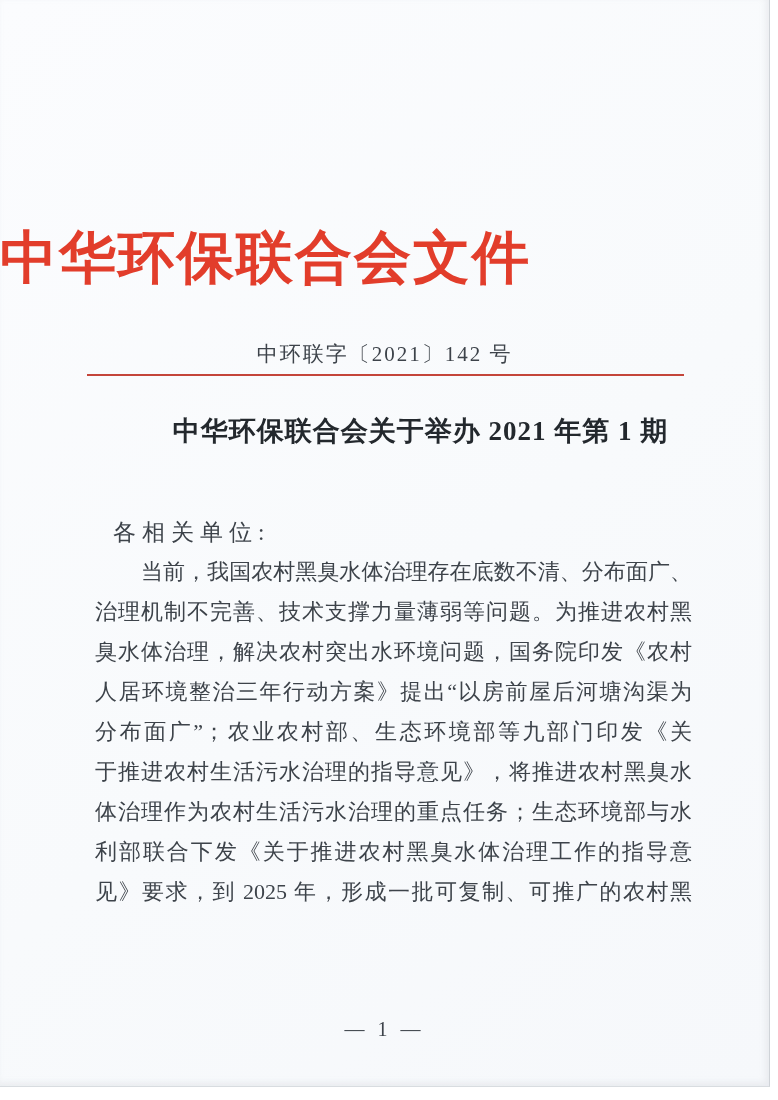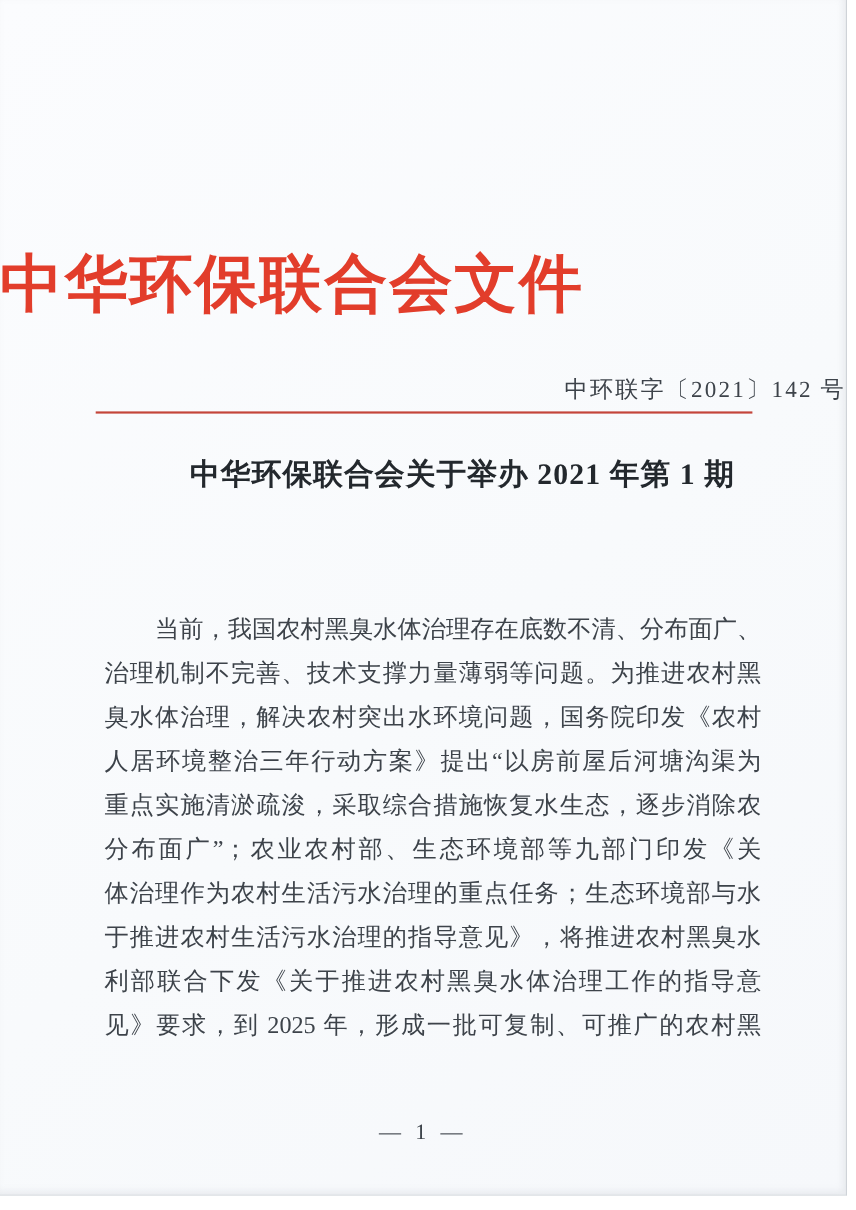--- a/index.html
+++ b/index.html
@@ -36,21 +36,21 @@
     font-weight: bold;
     letter-spacing: 2px;
     color: #e23d2b;
     white-space: nowrap;
   }
   .doc-number {
     position: absolute;
     top: 340px;
     left: 0;
     width: 100%;
-    text-align: right;
+    text-align: center;
     font-size: 21px;
     letter-spacing: 2px;
     color: #3d434a;
   }
   .red-rule {
     position: absolute;
     top: 374px;
     left: 87px;
     width: 597px;
     height: 2px;
@@ -115,29 +115,29 @@
   <div class="red-header">中华环保联合会文件</div>
 
   <div class="doc-number">中环联字〔2021〕142 号</div>
 
   <div class="red-rule"></div>
 
   <div class="doc-title">
     <div>中华环保联合会关于举办 2021 年第 1 期</div>
   </div>
 
+  <div class="salutation">各相关单位:</div>
 
   <div class="body-text">
     <div class="body-line first-line">当前，我国农村黑臭水体治理存在底数不清、分布面广、</div>
     <div class="body-line">治理机制不完善、技术支撑力量薄弱等问题。为推进农村黑</div>
     <div class="body-line">臭水体治理，解决农村突出水环境问题，国务院印发《农村</div>
     <div class="body-line">人居环境整治三年行动方案》提出“以房前屋后河塘沟渠为</div>
-    <div class="body-line">重点实施清淤疏浚，采取综合措施恢复水生态，逐步消除农</div>
     <div class="body-line">分布面广”；农业农村部、生态环境部等九部门印发《关</div>
+    <div class="body-line">于推进农村生活污水治理的指导意见》，将推进农村黑臭水</div>
     <div class="body-line">体治理作为农村生活污水治理的重点任务；生态环境部与水</div>
-    <div class="body-line">于推进农村生活污水治理的指导意见》，将推进农村黑臭水</div>
     <div class="body-line">利部联合下发《关于推进农村黑臭水体治理工作的指导意</div>
     <div class="body-line">见》要求，到 2025 年，形成一批可复制、可推广的农村黑</div>
   </div>
 
   <div class="page-footer">— 1 —</div>
 
 </div>
 
 </body></html>

